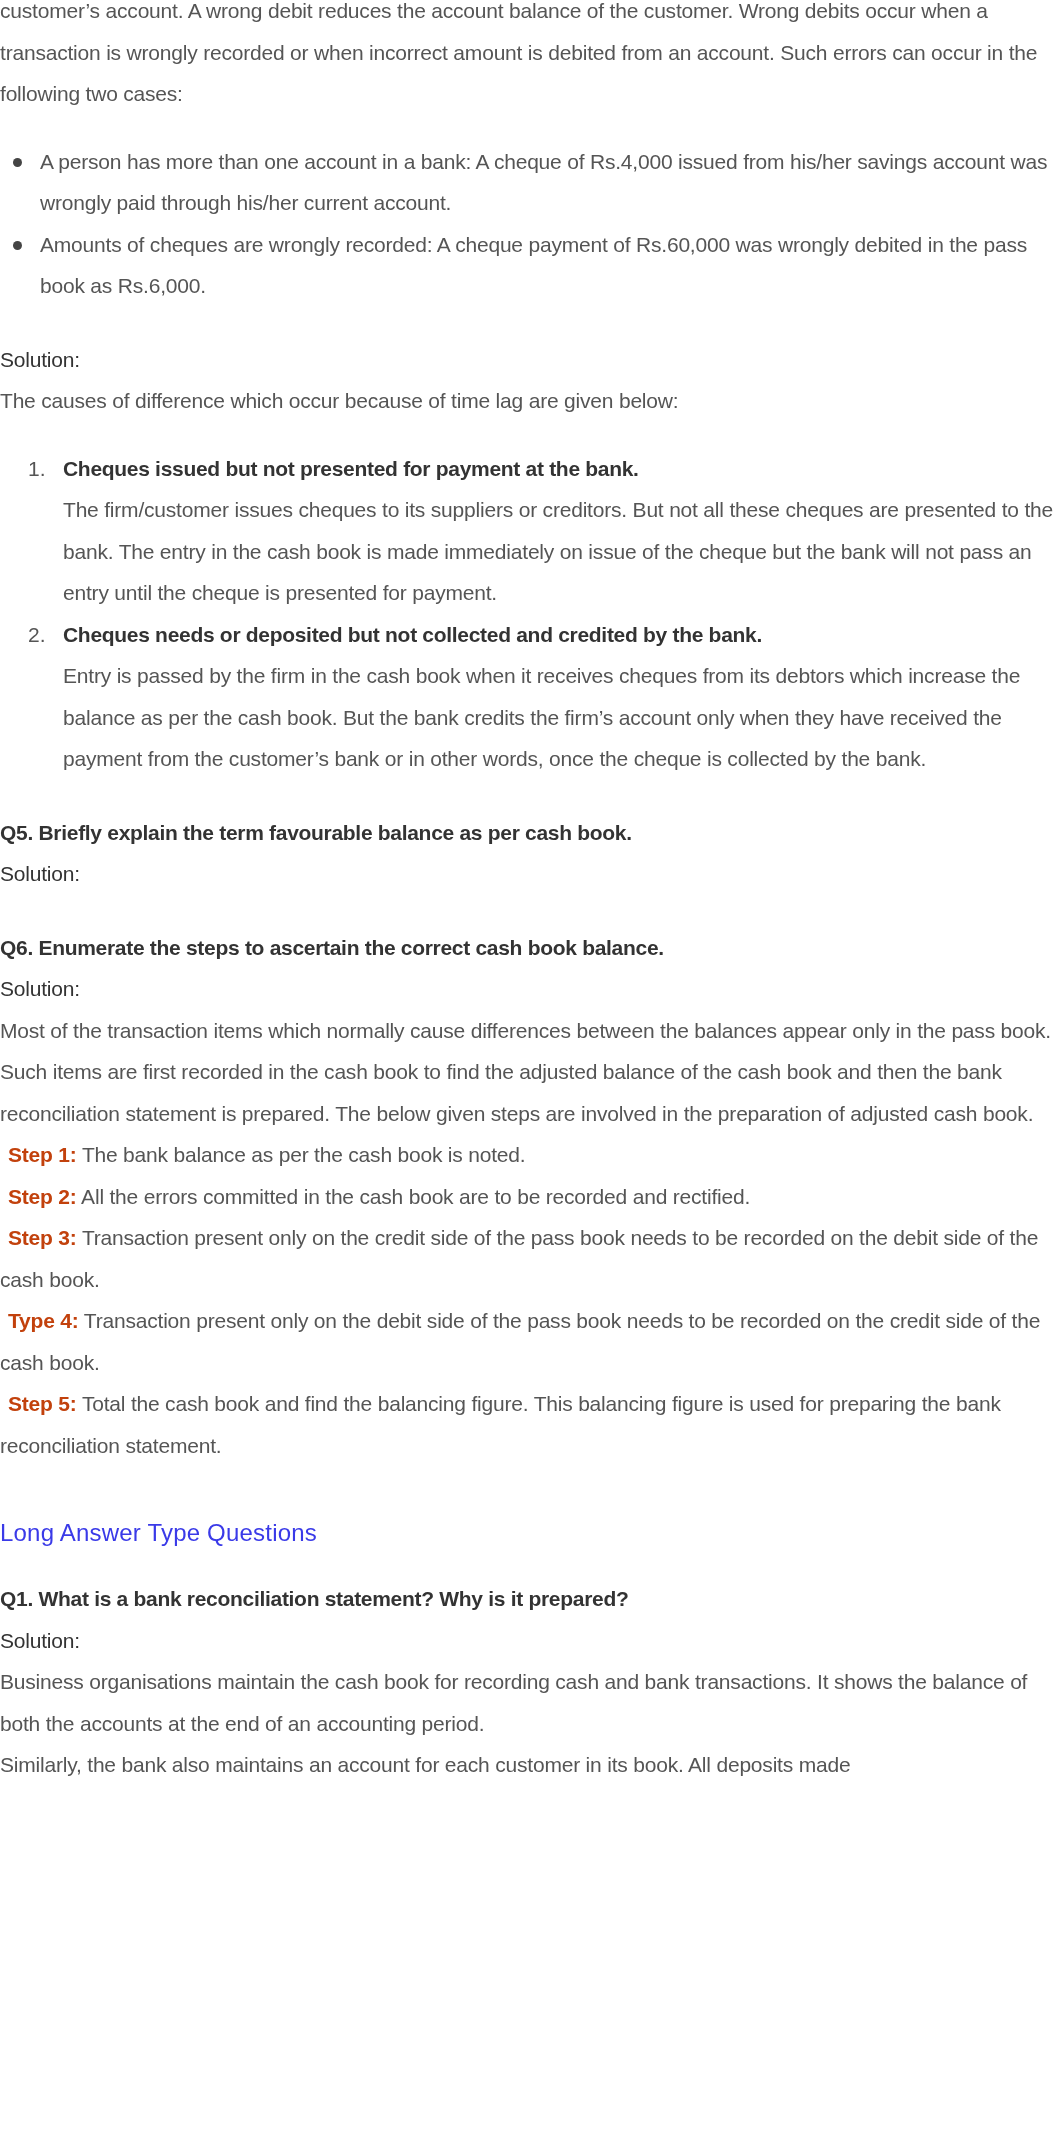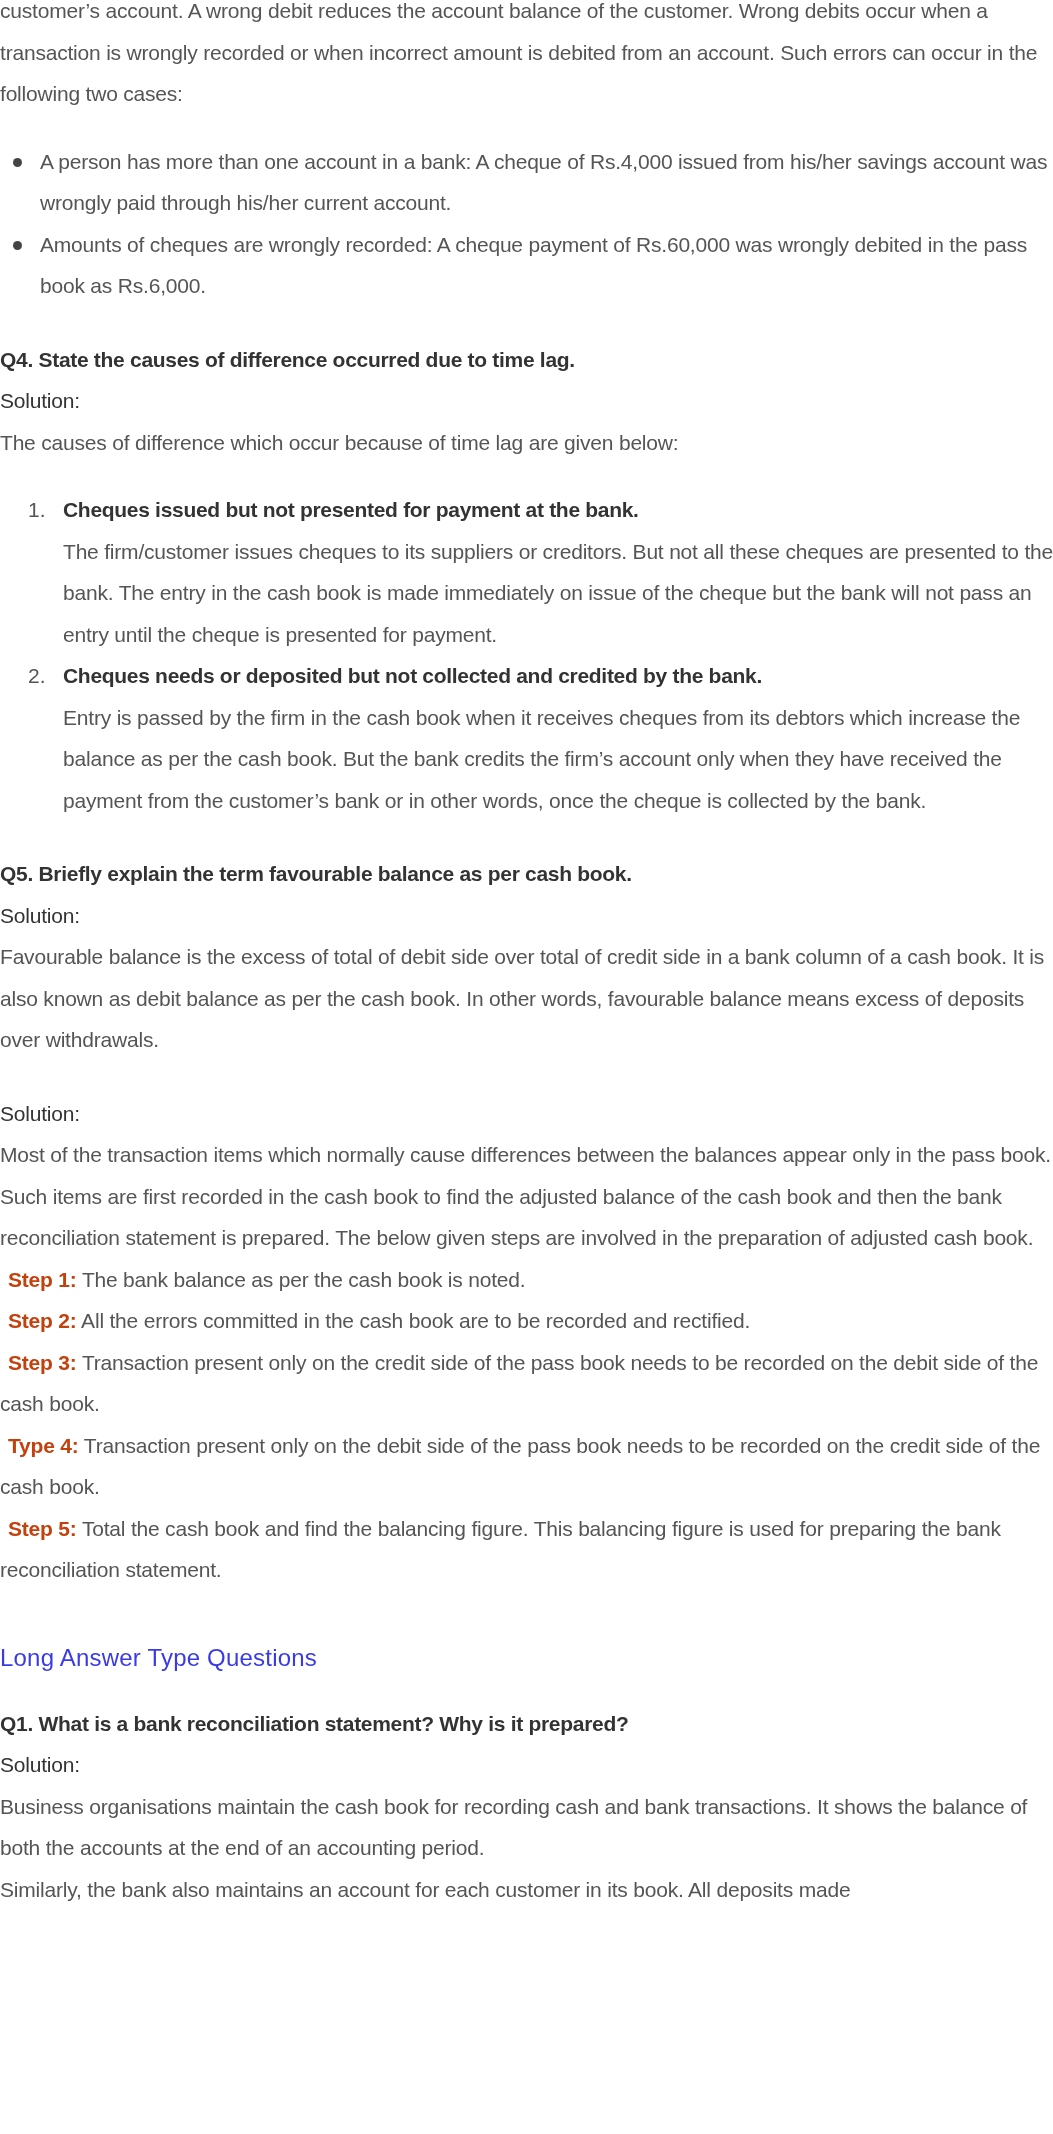--- a/index.html
+++ b/index.html
@@ -110,46 +110,45 @@
       <span class="dot"></span>
       <span>A person has more than one account in a bank: A cheque of Rs.4,000 issued from his/her savings account was wrongly paid through his/her current account.</span>
     </li>
     <li>
       <span class="dot"></span>
       <span>Amounts of cheques are wrongly recorded: A cheque payment of Rs.60,000 was wrongly debited in the pass book as Rs.6,000.</span>
     </li>
   </ul>
 
   <div>
-    <p class="q">Q4. State the causes of difference occurred due to time lag.</p>
     <p class="sol">Solution:</p>
     <p>The causes of difference which occur because of time lag are given below:</p>
     <ol class="causes">
       <li>
         <span class="num">1.</span>
         <span class="item-title">Cheques issued but not presented for payment at the bank.</span>
         <span class="item-body">The firm/customer issues cheques to its suppliers or creditors. But not all these cheques are presented to the bank. The entry in the cash book is made immediately on issue of the cheque but the bank will not pass an entry until the cheque is presented for payment.</span>
       </li>
       <li>
         <span class="num">2.</span>
         <span class="item-title">Cheques needs or deposited but not collected and credited by the bank.</span>
         <span class="item-body">Entry is passed by the firm in the cash book when it receives cheques from its debtors which increase the balance as per the cash book. But the bank credits the firm’s account only when they have received the payment from the customer’s bank or in other words, once the cheque is collected by the bank.</span>
       </li>
     </ol>
   </div>
 
   <div>
     <p class="q">Q5. Briefly explain the term favourable balance as per cash book.</p>
     <p class="sol">Solution:</p>
-    <p>Favourable balance is the excess of total of debit side over total of credit side in a bank column of a cash book. It is also known as debit balance as per the cash book. In other words, favourable balance means excess of deposits over withdrawals.</p>
   </div>
 
   <div class="gap-section"></div>
 
   <div>
+    <p class="q">Q6. Enumerate the steps to ascertain the correct cash book balance.</p>
     <p class="sol">Solution:</p>
     <p>Most of the transaction items which normally cause differences between the balances appear only in the pass book. Such items are first recorded in the cash book to find the adjusted balance of the cash book and then the bank reconciliation statement is prepared. The below given steps are involved in the preparation of adjusted cash book.</p>
     <p>
       <span class="step-label">Step 1:</span>
       <span>The bank balance as per the cash book is noted.</span>
     </p>
     <p>
       <span class="step-label">Step 2:</span>
       <span>All the errors committed in the cash book are to be recorded and rectified.</span>
     </p>

